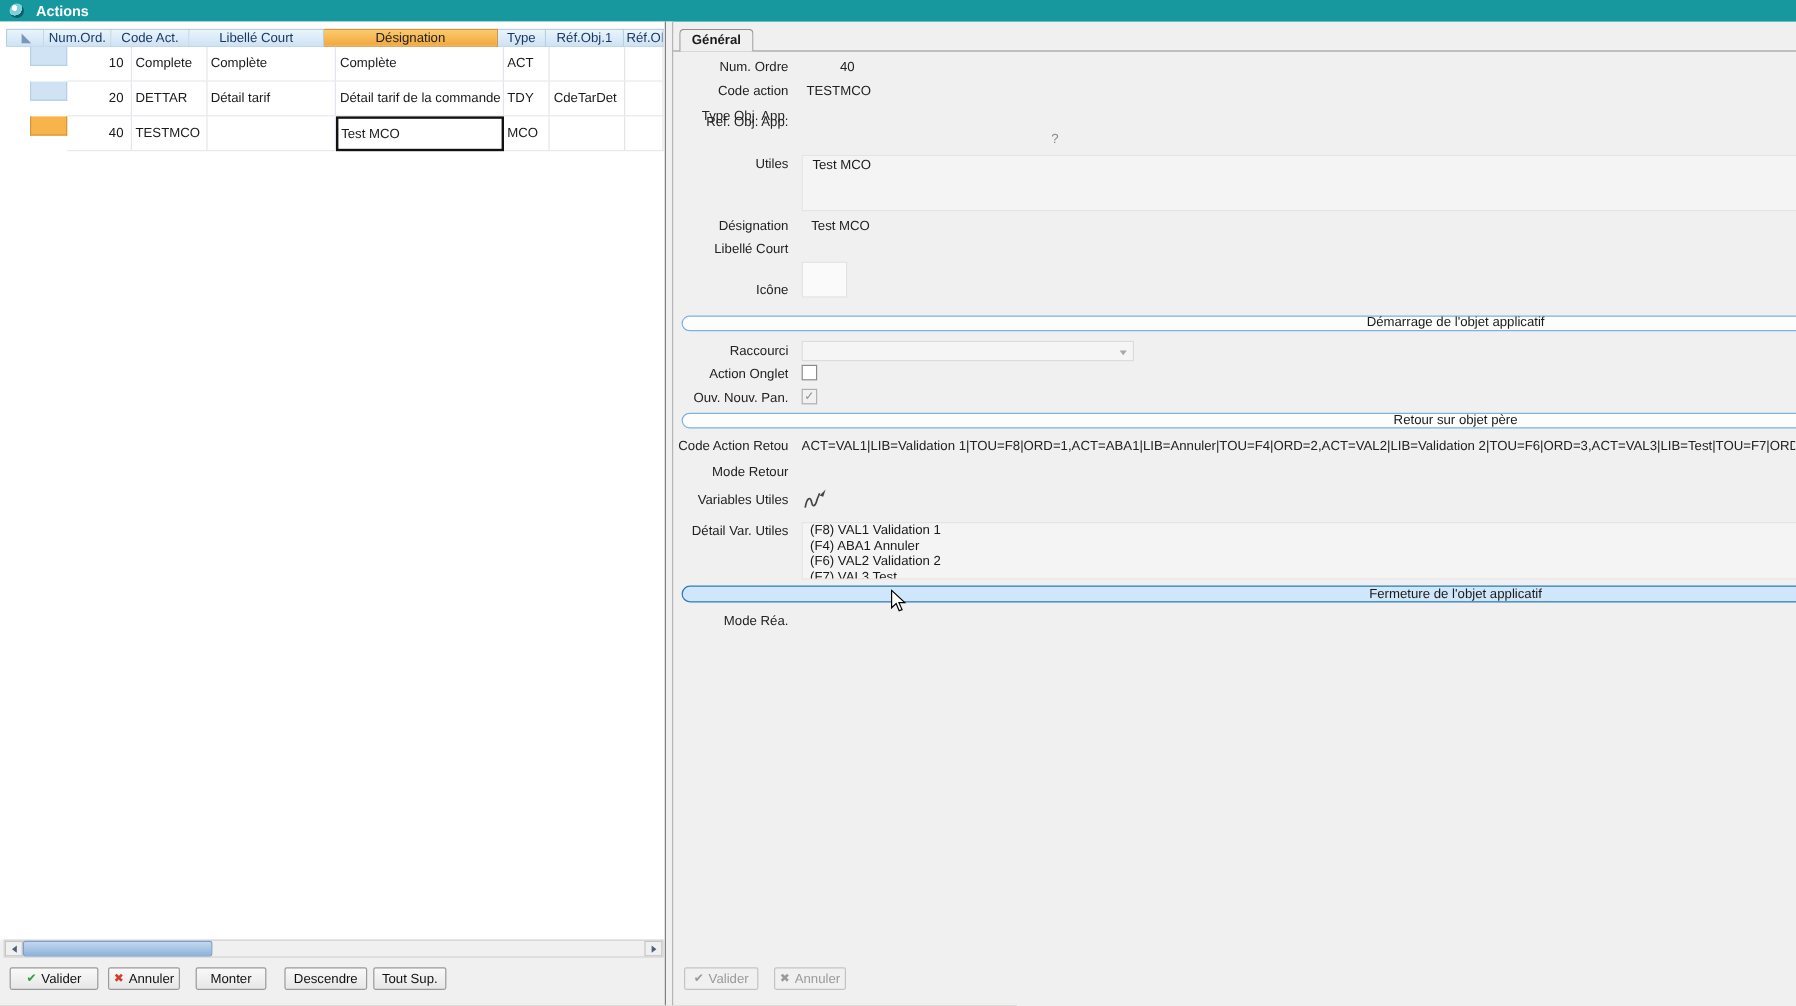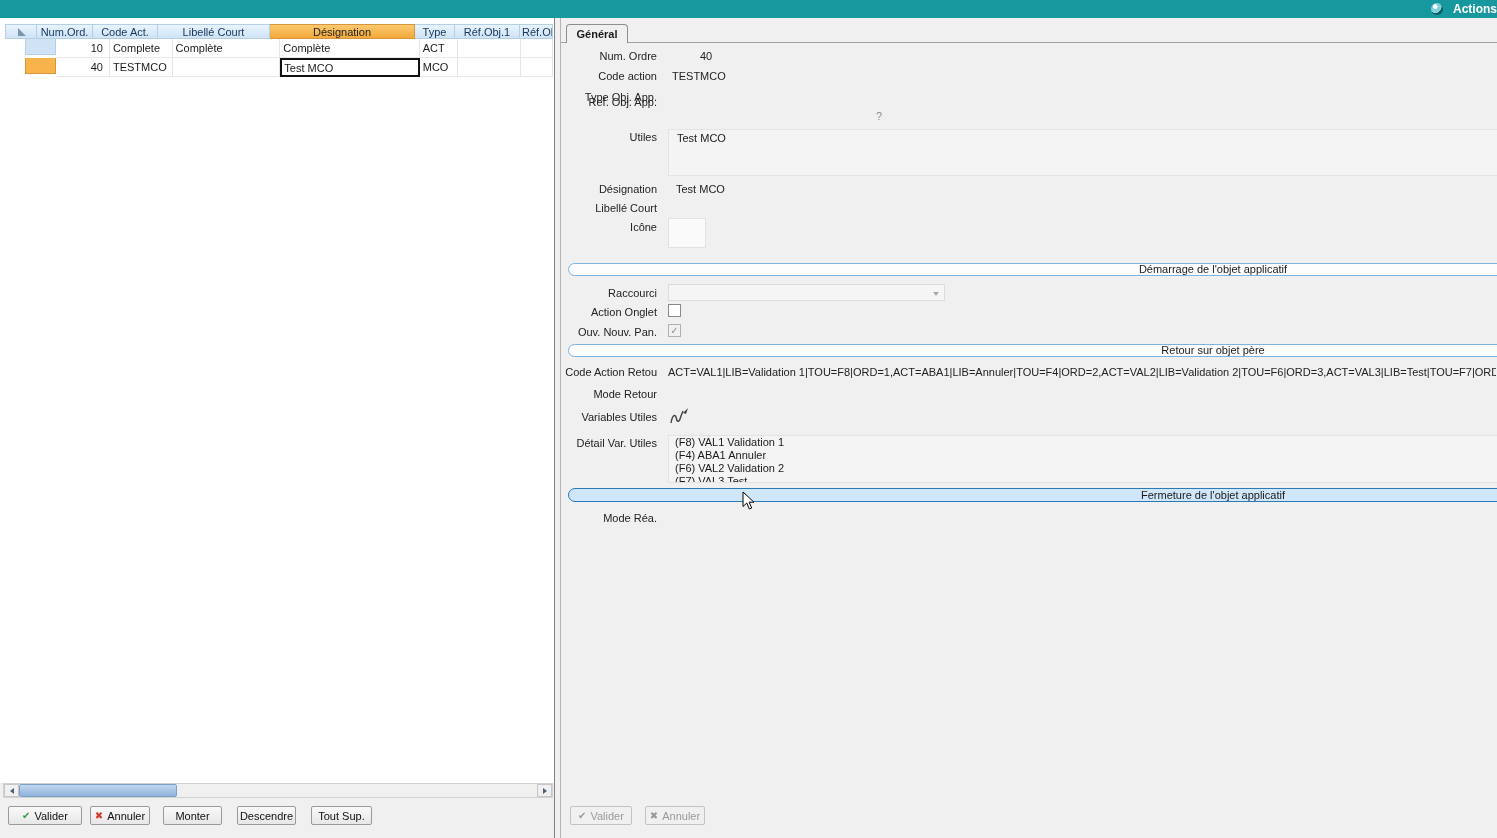--- a/index.html
+++ b/index.html
@@ -2,35 +2,35 @@
 <html><head>
 <meta charset="utf-8">
 <style>
   * { margin:0; padding:0; box-sizing:border-box; }
   html,body { background:#d4d0c8; }
   #root {
     position:relative; width:1497px; height:838px; overflow:hidden;
     background:#f0f0f0; font-family:"Liberation Sans", sans-serif; font-size:11px; color:#1a1a1a;
   }
   
-  .titlebar { position:absolute; left:0; top:0; width:1497px; height:18px; background:#17989f; display:flex; align-items:center;justify-content:flex-end; }
+  .titlebar { position:absolute; left:0; top:0; width:1497px; height:18px; background:#17989f; display:flex; align-items:center; }
   .appicon { width:12px; height:12px; border-radius:50%; margin-left:8px;
     background:radial-gradient(circle at 35% 30%, #ffffff 0 20%, #7fd0d8 21% 55%, #0c5f66 56% 100%); }
   .wtitle { color:#ffffff; font-size:12px; font-weight:bold; margin-left:10px; }
   
   .leftwhite { position:absolute; left:0; top:18px; width:554px; height:765px; background:#ffffff; }
   .grid { position:absolute; left:5px; top:24px; width:548px; }
   .ghead { display:flex; height:15px; }
   .gh { height:15px; display:flex; align-items:center; justify-content:center;
     background:linear-gradient(#e9f4fd,#cfe3f5); border:1px solid #b5cfe4; border-left:none;
     color:#14365f; overflow:hidden; white-space:nowrap; }
   .gh.first { border-left:1px solid #b5cfe4; }
   .gh.orange { background:linear-gradient(#fbc96f,#f2a93b); border-color:#d9953b; color:#222; }
   .tri { width:0; height:0; border-bottom:8px solid #7c97b5; border-right:8px solid transparent; margin-left:2px; }
-  .grow { display:flex; height:19px; background:#fff;margin-left:20px; }
+  .grow { display:flex; height:29px; background:#fff;margin-left:20px; }
   .gsel { width:32px; height:16px; background:#cfe3f5; border:1px solid #b5cfe4; border-top:none; }
   .gsel.sel { background:#f6b44b; border-color:#d9953b; }
   .gc { display:flex; align-items:center; padding:0 3px; border-right:1px solid #e2e6ec; border-bottom:1px solid #e9e9e9;
     overflow:hidden; white-space:nowrap; }
   .num { justify-content:flex-end; padding-right:6px; }
   .cs{width:32px}.c0{width:56px}.c1{width:65px}.c2{width:112px}.c3{width:145px}.c4{width:40px}.c5{width:65px}.c6{width:33px}
   .editcell { border:2px solid #111; background:#fff; padding:0 2px; }
   
   .hscroll { position:absolute; left:3px; top:783px; width:550px; height:15px; background:#f0f0f0; border:1px solid #d2d2d2; }
   .sbtn { position:absolute; top:0; width:15px; height:13px; background:#f0f0f0; border:1px solid #c6c6c6; display:flex; align-items:center; justify-content:center; }
@@ -102,20 +102,30 @@
       <div class="gsel"></div>
       <div class="gc c0 num">10</div>
       <div class="gc c1">Complete</div>
       <div class="gc c2">Complète</div>
       <div class="gc c3">Complète</div>
       <div class="gc c4">ACT</div>
       <div class="gc c5"></div>
       <div class="gc c6"></div>
     </div>
 
+    <div class="grow">
+      <div class="gsel"></div>
+      <div class="gc c0 num">20</div>
+      <div class="gc c1">DETTAR</div>
+      <div class="gc c2">Détail tarif</div>
+      <div class="gc c3">Détail tarif de la commande</div>
+      <div class="gc c4">TDY</div>
+      <div class="gc c5">CdeTarDet</div>
+      <div class="gc c6"></div>
+    </div>
 
 
     <div class="grow">
       <div class="gsel sel"></div>
       <div class="gc c0 num">40</div>
       <div class="gc c1">TESTMCO</div>
       <div class="gc c2"></div>
       <div class="gc c3 editcell">Test MCO</div>
       <div class="gc c4">MCO</div>
       <div class="gc c5"></div>
@@ -137,40 +147,40 @@
     <span class="ic green">✔</span>
     <span>Valider</span>
   </div>
   <div class="btn" style="left:90px;top:806px;width:60px">
     <span class="ic red">✖</span>
     <span>Annuler</span>
   </div>
   <div class="btn" style="left:163px;top:806px;width:59px">
     <span>Monter</span>
   </div>
-  <div class="btn" style="left:237px;top:806px;width:59px">
+  <div class="btn" style="left:237px;top:806px;width:69px">
     <span>Descendre</span>
   </div>
   <div class="btn" style="left:311px;top:806px;width:61px">
     <span>Tout Sup.</span>
   </div>
 
   <div class="divider"></div>
 
   <div class="tabline"></div>
   <div class="tab">Général</div>
 
   <div class="flabel" style="top:50px">Num. Ordre</div>
   <div class="flabel" style="top:70px">Code action</div>
   <div class="flabel" style="top:91px">Type Obj. App.</div>
   <div class="flabel" style="top:96px">Ref. Obj. App.</div>
   <div class="flabel" style="top:131px">Utiles</div>
   <div class="flabel" style="top:183px">Désignation</div>
   <div class="flabel" style="top:202px">Libellé Court</div>
-  <div class="flabel" style="top:221px">Icône</div>
+  <div class="flabel" style="top:236px">Icône</div>
   <div class="flabel" style="top:287px">Raccourci</div>
   <div class="flabel" style="top:306px">Action Onglet</div>
   <div class="flabel" style="top:326px">Ouv. Nouv. Pan.</div>
   <div class="flabel" style="top:366px">Code Action Retou</div>
   <div class="flabel" style="top:388px">Mode Retour</div>
   <div class="flabel" style="top:411px">Variables Utiles</div>
   <div class="flabel" style="top:437px">Détail Var. Utiles</div>
   <div class="flabel" style="top:512px">Mode Réa.</div>
 
   <div class="fval" style="left:700px;top:50px">40</div>

